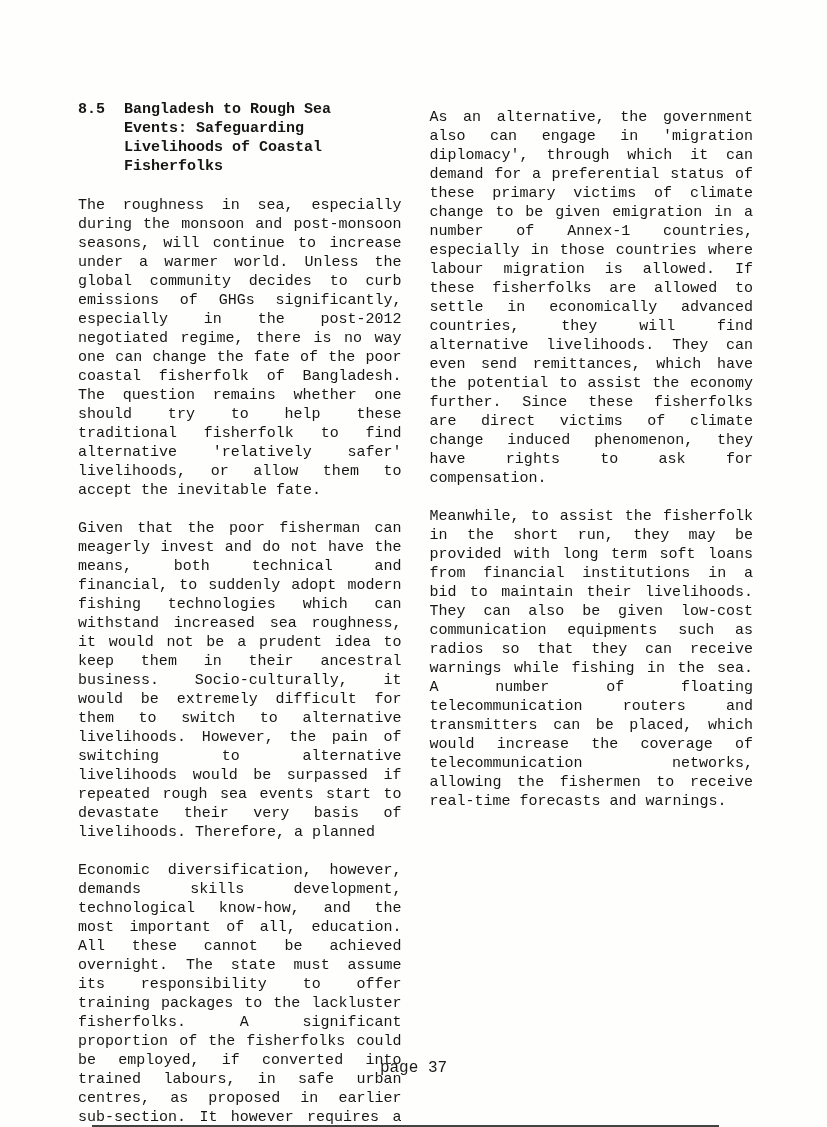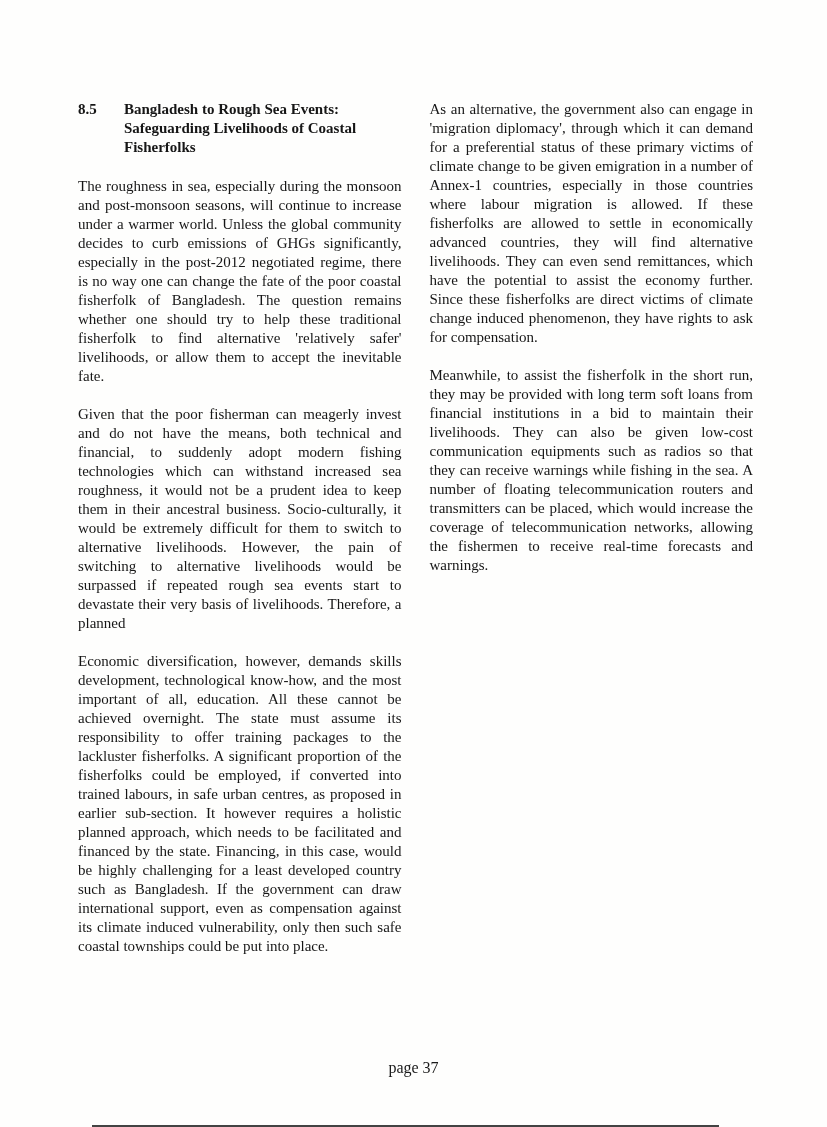--- a/index.html
+++ b/index.html
@@ -11,20 +11,21 @@
     height: 1127px;
     background: #fefefd;
     font-family: "Liberation Serif", serif;
     color: #161616;
     position: relative;
     overflow: hidden;
   }
   .page {
     position: absolute;
     inset: 0;
+    font-family: Liberation Mono, monospace;
   }
   .columns {
     position: absolute;
     top: 100px;
     left: 78px;
     width: 675px;
     display: flex;
     gap: 28px;
   }
   .col {
@@ -41,21 +42,21 @@
     text-align: left;
   }
   .heading .hnum {
     width: 46px;
     flex-shrink: 0;
   }
   .heading .htitle {
     flex: 1;
   }
   p.body-para {
-    margin: 0 0 19px 0;
+    margin: 8px 0 19px 0;
   }
   .footer {
     position: absolute;
     left: 0;
     right: 0;
     bottom: 50px;
     text-align: center;
     font-size: 16px;
     color: #1a1a1a;
   }

